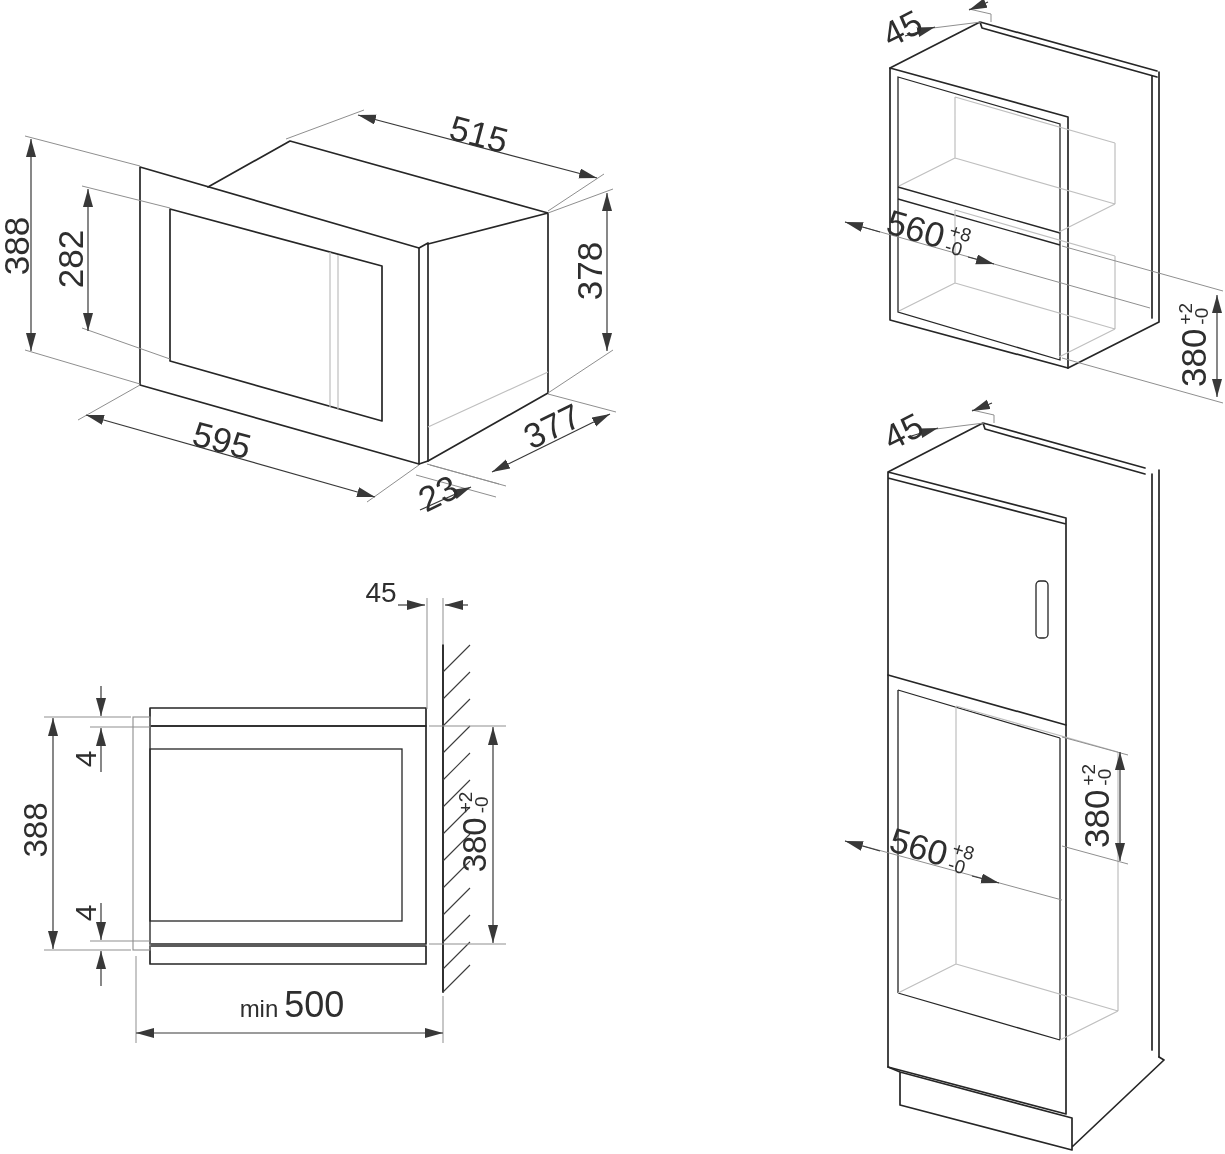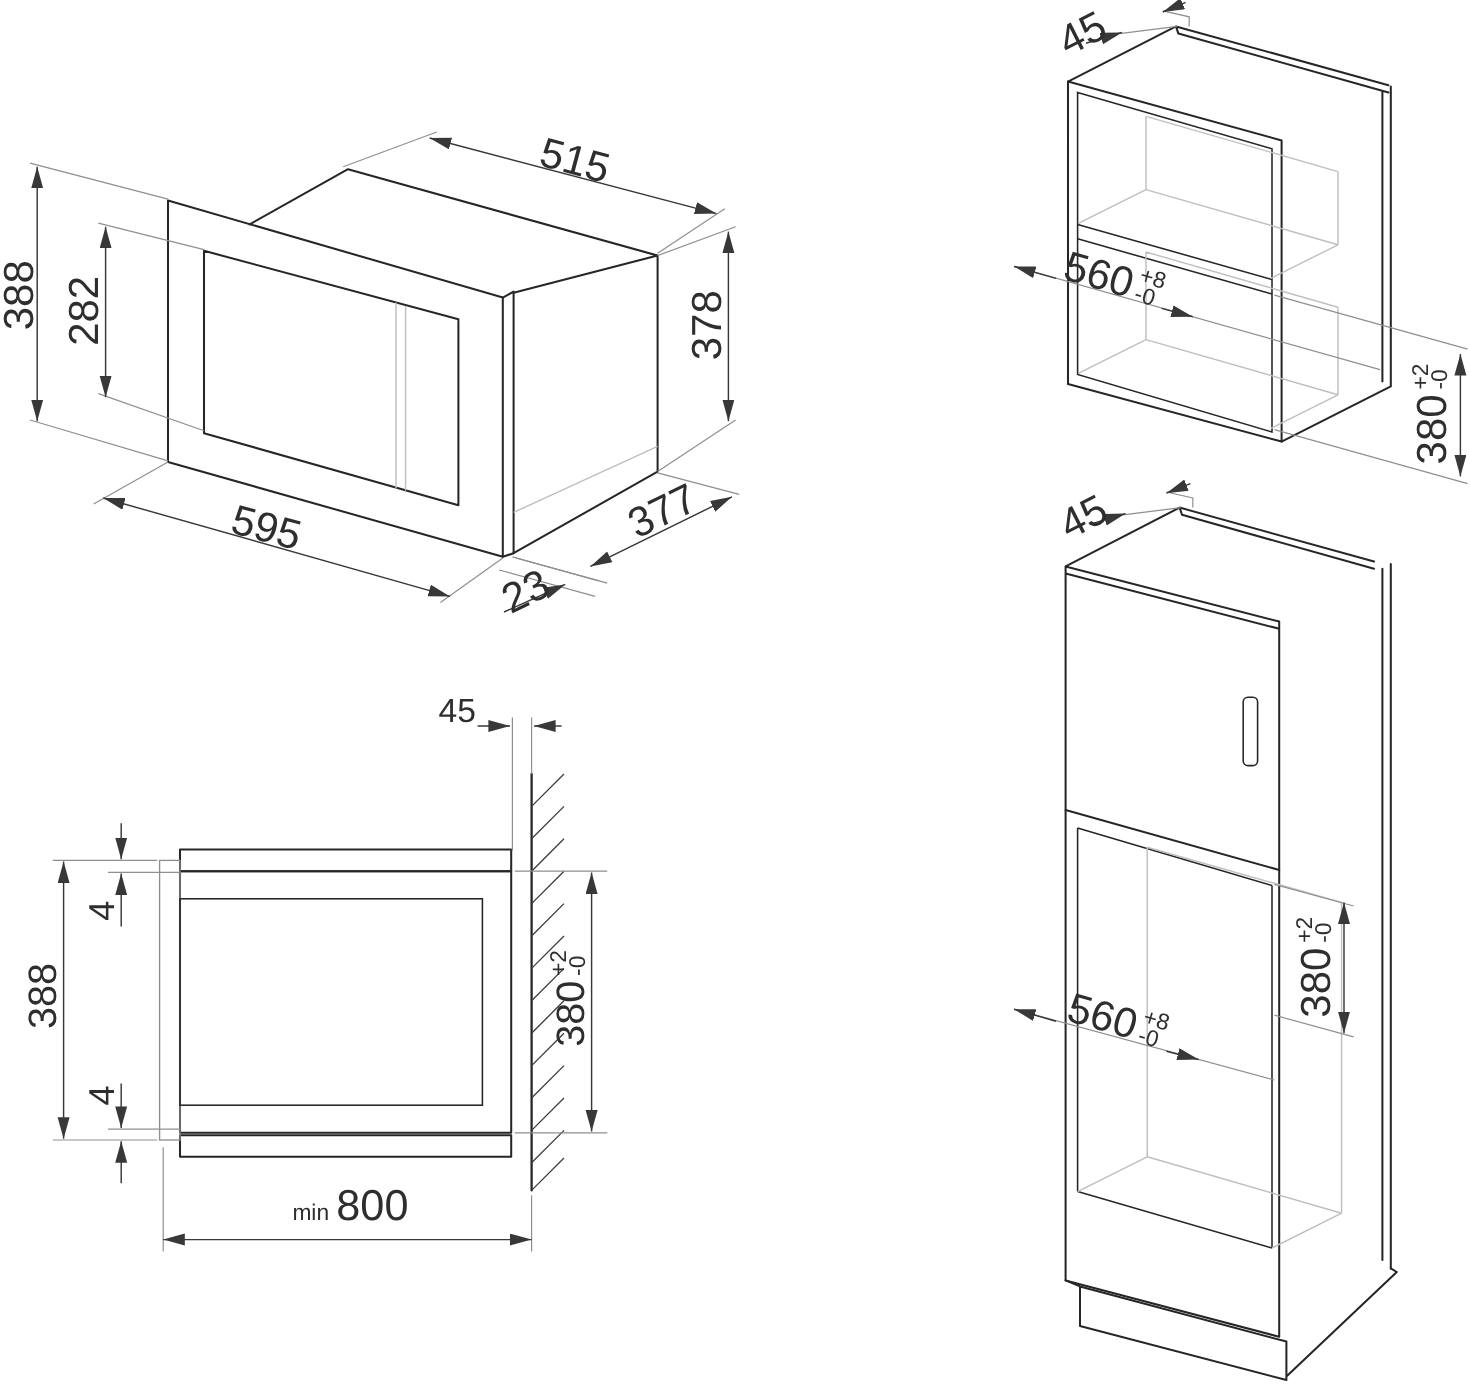--- a/index.html
+++ b/index.html
@@ -19,21 +19,21 @@
     position:absolute;color:#2e2e2e;font-size:35px;line-height:1;white-space:nowrap;
     transform:translate(-50%,-50%) rotate(var(--r,0deg));
     letter-spacing:0px;
   }
   .dim .tol{
     display:inline-flex;flex-direction:column;justify-content:center;
     font-size:19px;line-height:16px;margin-left:4px;vertical-align:middle;
     transform:translateY(-3px);
   }
   .s28{font-size:28px;} .s30{font-size:30px;} .s33{font-size:33px;} .s36{font-size:36px;}
-  .minp{font-size:19px;color:#2e2e2e;margin-right:6px;vertical-align:baseline;}
+  .minp{font-size:24px;color:#2e2e2e;margin-right:6px;vertical-align:baseline;}
 </style>
 </head>
 <body>
 
 <div id="stage">
 
 <svg id="drawing" width="1225" height="1154" viewBox="0 0 1225 1154">
   <defs>
     <marker id="ae" markerUnits="userSpaceOnUse" markerWidth="19" markerHeight="11" refX="18" refY="5" orient="auto">
       <path d="M0,0 L18,5 L0,10 Z" fill="#383838"></path>
@@ -170,21 +170,21 @@
       </span></div>
 
   <div class="dim s28" style="left:381px;top:593px"><span>45</span></div>
   <div class="dim s30" style="left:86px;top:759px;--r:-90deg"><span>4</span></div>
   <div class="dim s33" style="left:35px;top:830px;--r:-90deg"><span>388</span></div>
   <div class="dim s30" style="left:86px;top:913px;--r:-90deg"><span>4</span></div>
   <div class="dim s33" style="left:476px;top:832px;--r:-90deg"><span>380</span><span class="tol">
         <span>+2</span>
         <span>-0</span>
       </span></div>
-  <div class="dim s36" style="left:292px;top:1005px"><span class="minp">min</span><span>800</span></div>
+  <div class="dim s36" style="left:292px;top:1005px"><span class="minp">min</span><span>500</span></div>
 
   <div class="dim" style="left:903px;top:431px;--r:-27deg"><span>45</span></div>
   <div class="dim" style="left:931px;top:851px;--r:16deg"><span>560</span><span class="tol">
         <span>+8</span>
         <span>-0</span>
       </span></div>
   <div class="dim" style="left:1097px;top:806px;--r:-90deg"><span>380</span><span class="tol">
         <span>+2</span>
         <span>-0</span>
       </span></div>

